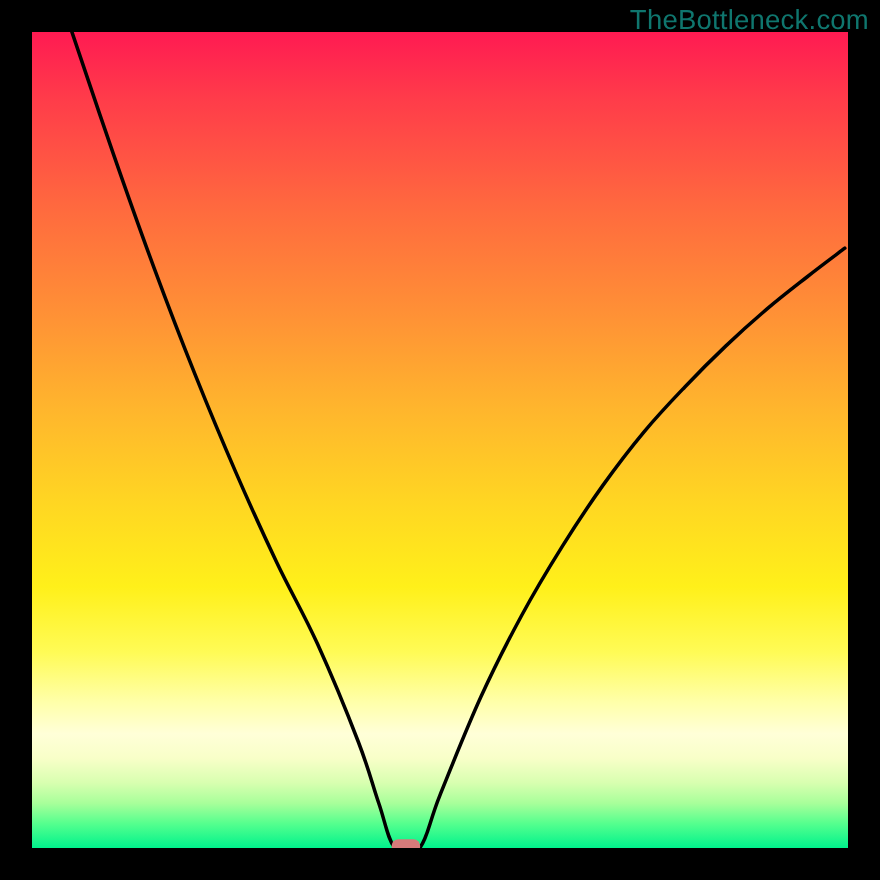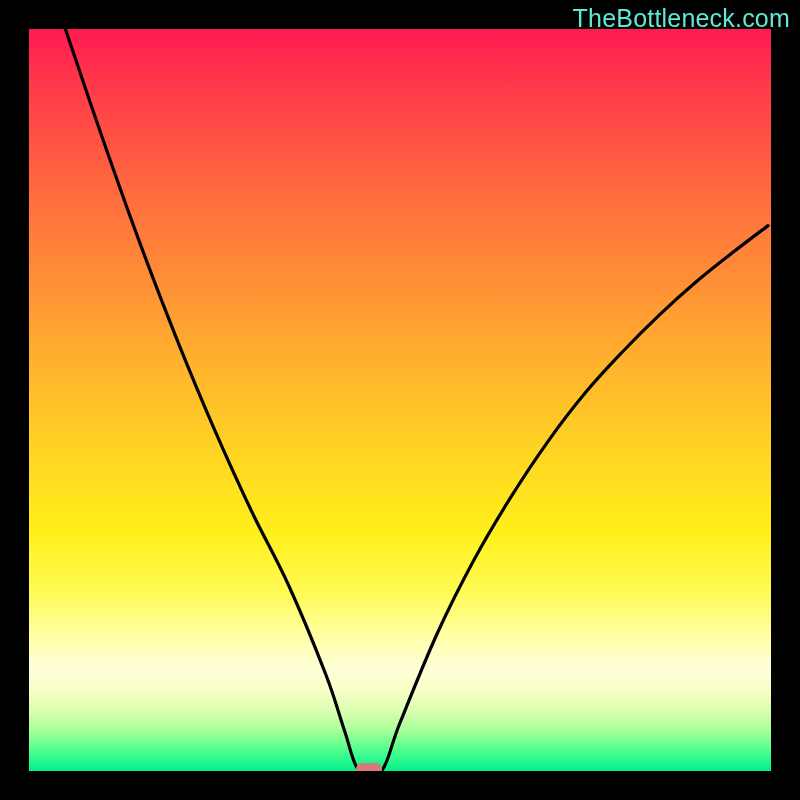--- a/index.html
+++ b/index.html
@@ -14,21 +14,21 @@
   .outer {
     width: 800px;
     height: 800px;
     background: #000;
     position: relative;
   }
   .watermark {
     position: absolute;
     top: 4px;
     right: 10px;
-    color: #5eead4;
+    color: #0f766e;
     font-size: 25px;
     font-weight: 500;
     z-index: 10;
     letter-spacing: 0.2px;
   }
   .plot-area {
     position: absolute;
     left: 29px;
     top: 29px;
     width: 742px;

